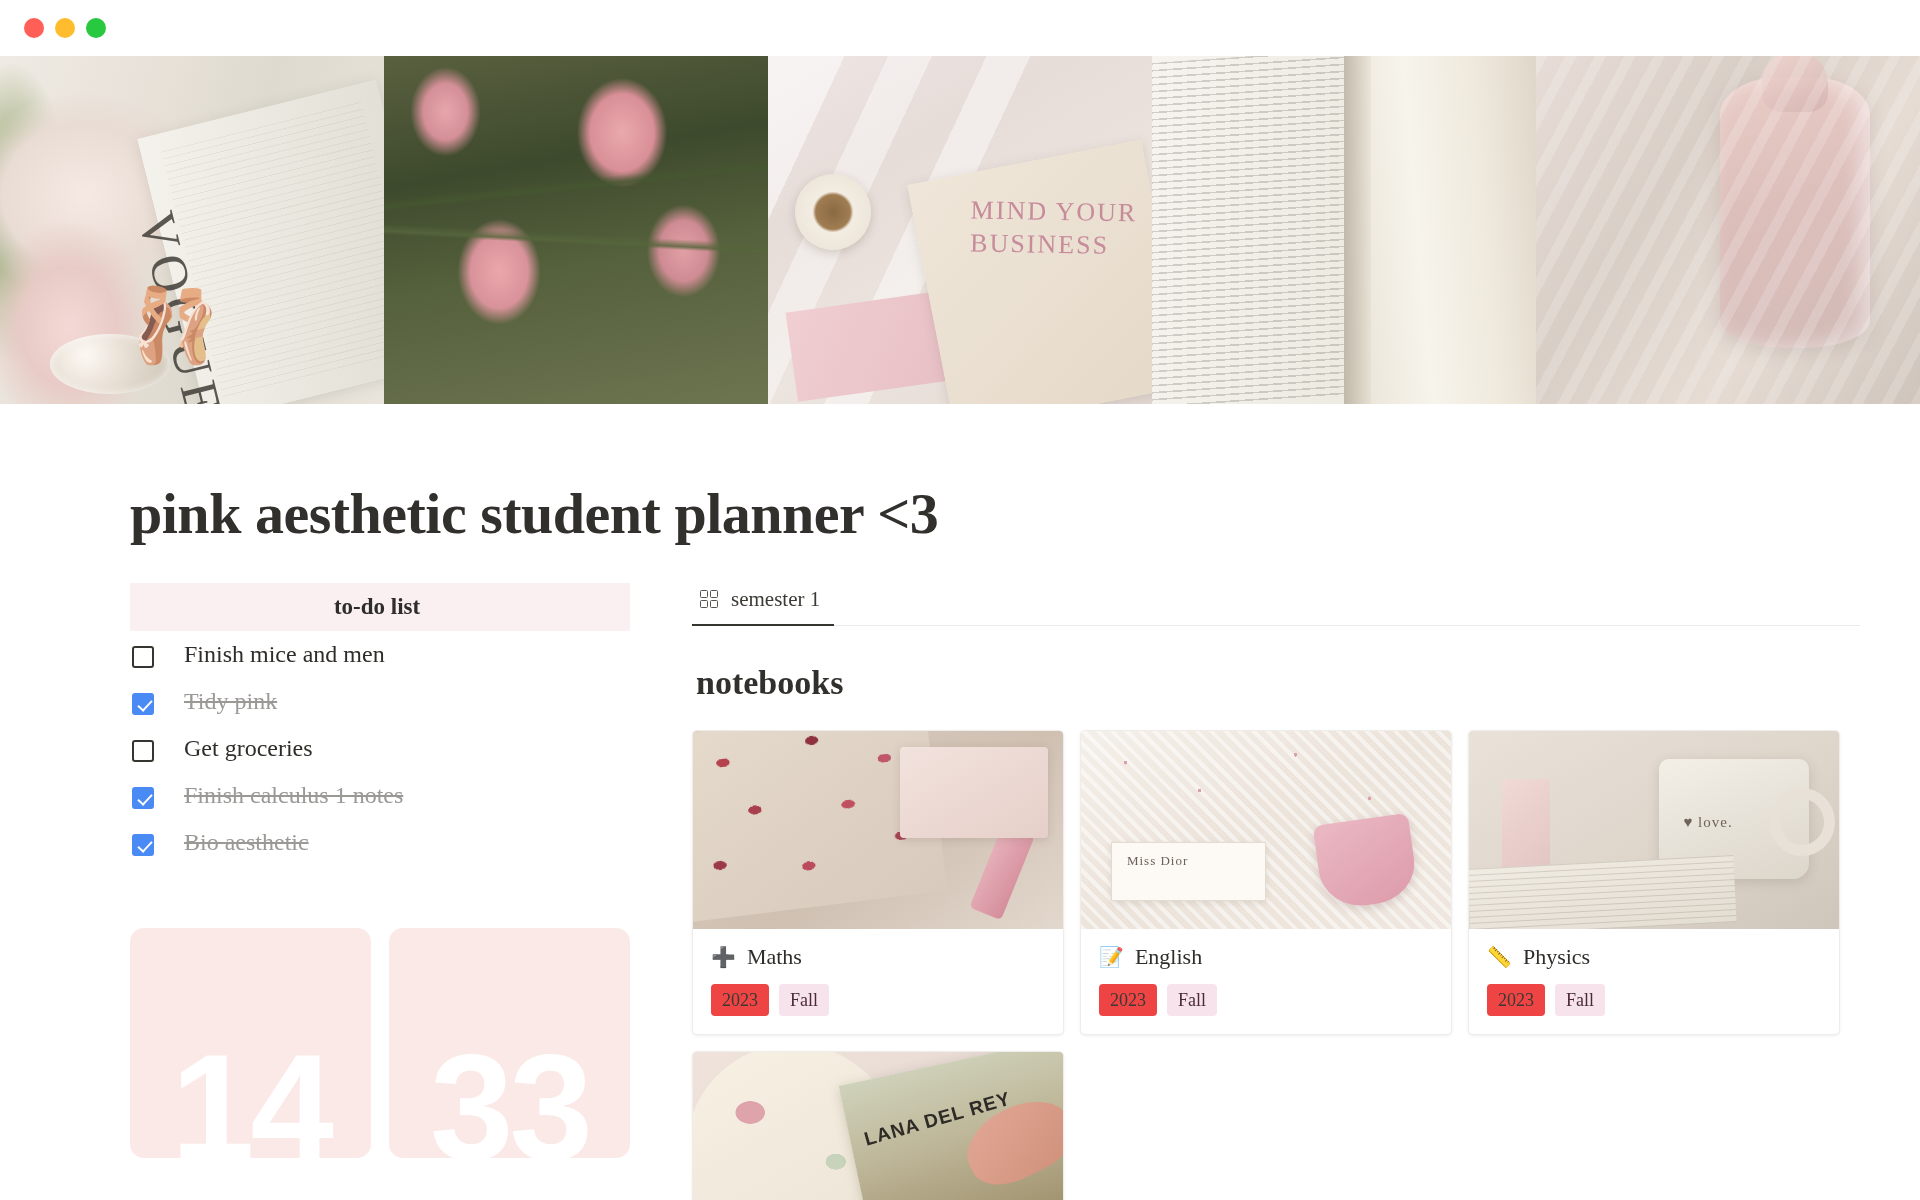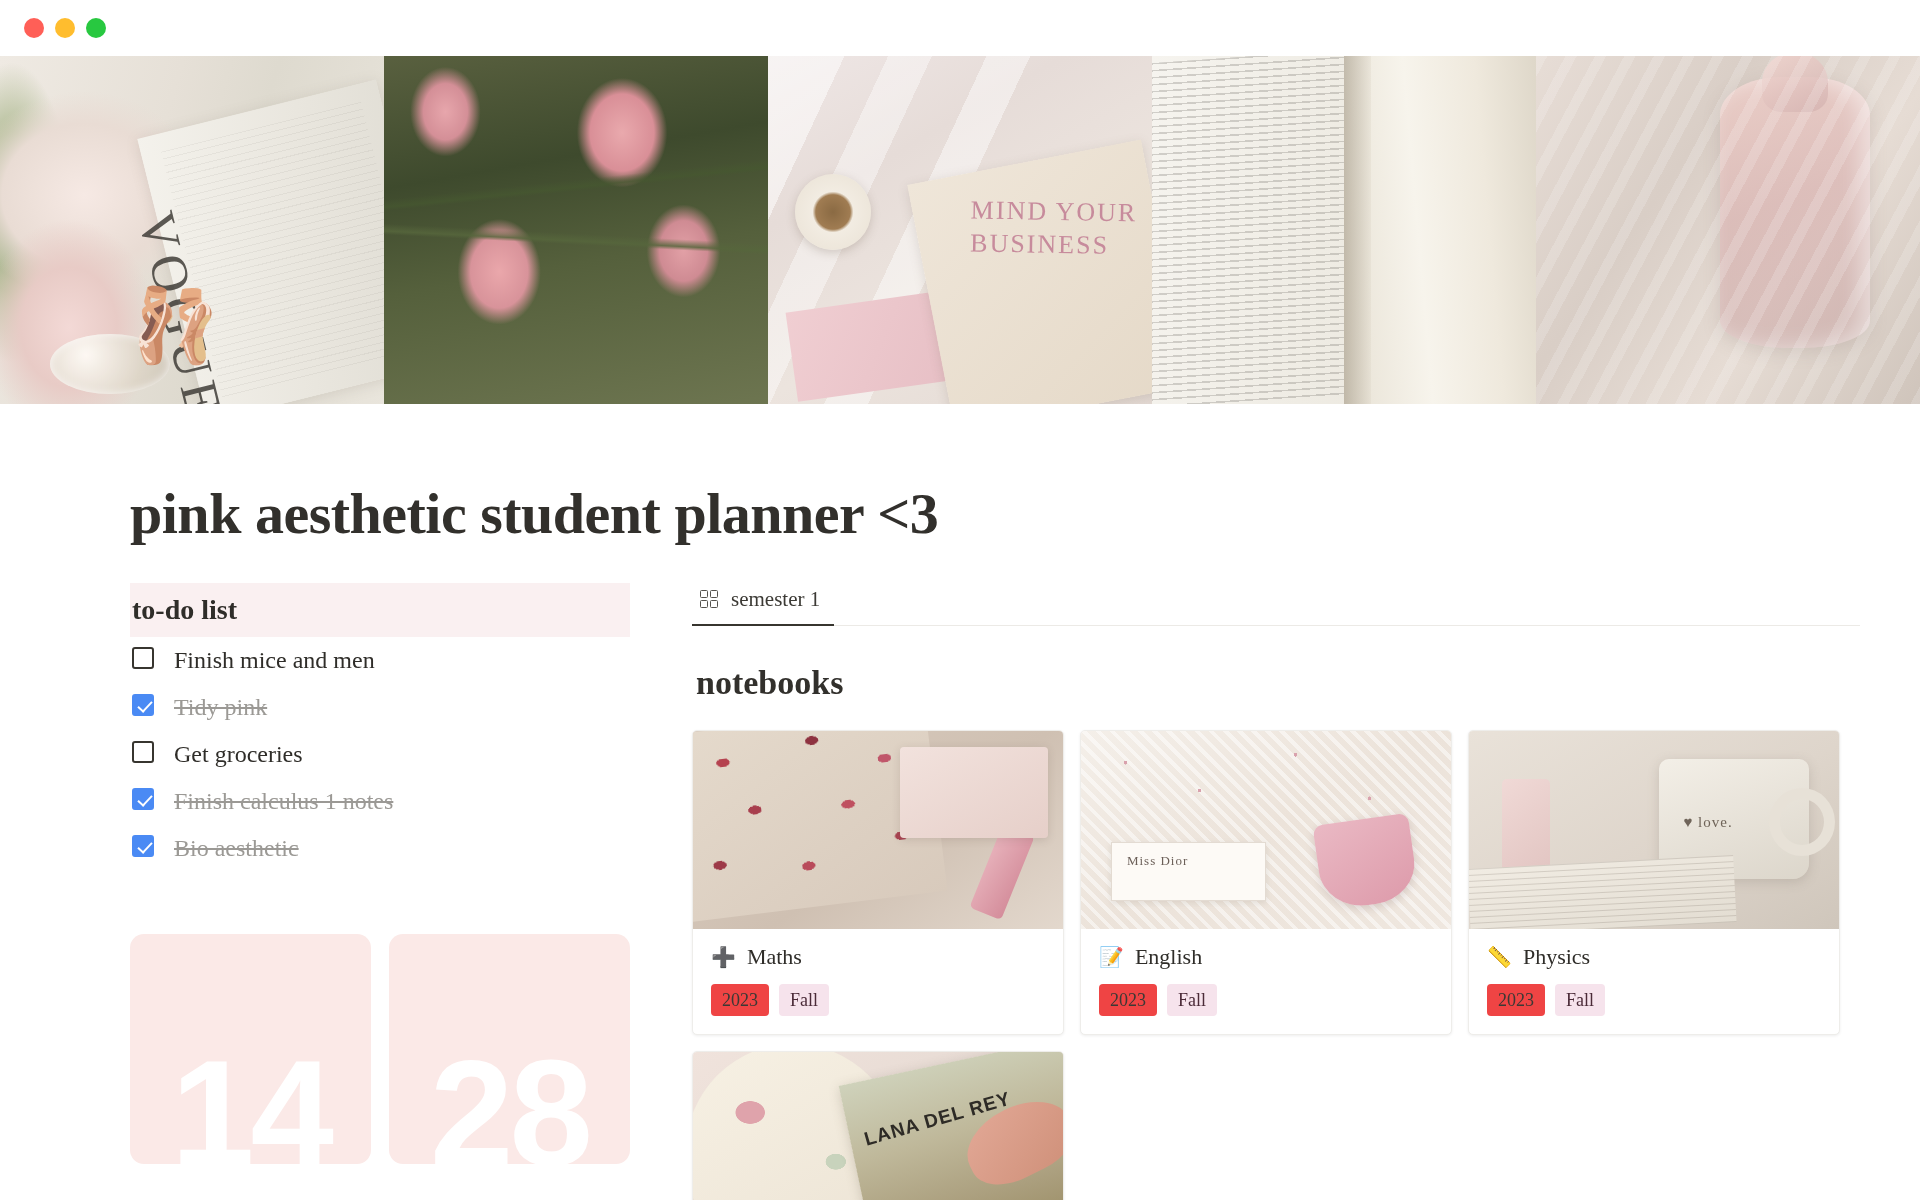--- a/index.html
+++ b/index.html
@@ -186,25 +186,26 @@
 
   .columns {
     display:flex; margin-top:36px; padding-left:130px; gap:62px;
     align-items:flex-start;
   }
 
   
   .col-left { width:500px; flex:0 0 500px; }
   .todo-header {
     background:#faf0f1; color:#2f2d29;
-    font-size:28px; font-weight:700;
+    font-size:23px; font-weight:700;
     padding:11px 8px 11px 2px;
+    text-align:center;
   }
   .todo-item {
-    display:flex; align-items:flex-start; gap:20px;
+    display:flex; align-items:flex-end; gap:30px;
     padding:10px 0 10px 2px;
   }
   .cb {
     width:22px; height:22px; flex:0 0 22px;
     border:2px solid #37352f; border-radius:3px;
     background:#fff; position:relative;
   }
   .cb.checked {
     background:#4a8af4; border-color:#4a8af4;
   }
@@ -489,21 +490,21 @@
             <span class="cb checked"></span>
             <span class="todo-label">Bio aesthetic</span>
           </div>
         </div>
 
       <div class="num-row">
         <div class="num-block">
           <span>14</span>
         </div>
         <div class="num-block">
-          <span>28</span>
+          <span>33</span>
         </div>
       </div>
     </div>
 
     <div class="col-right">
       <div class="tabs">
         <div class="tab">
           <span class="grid-icon">
             <i></i>
               <i></i>

